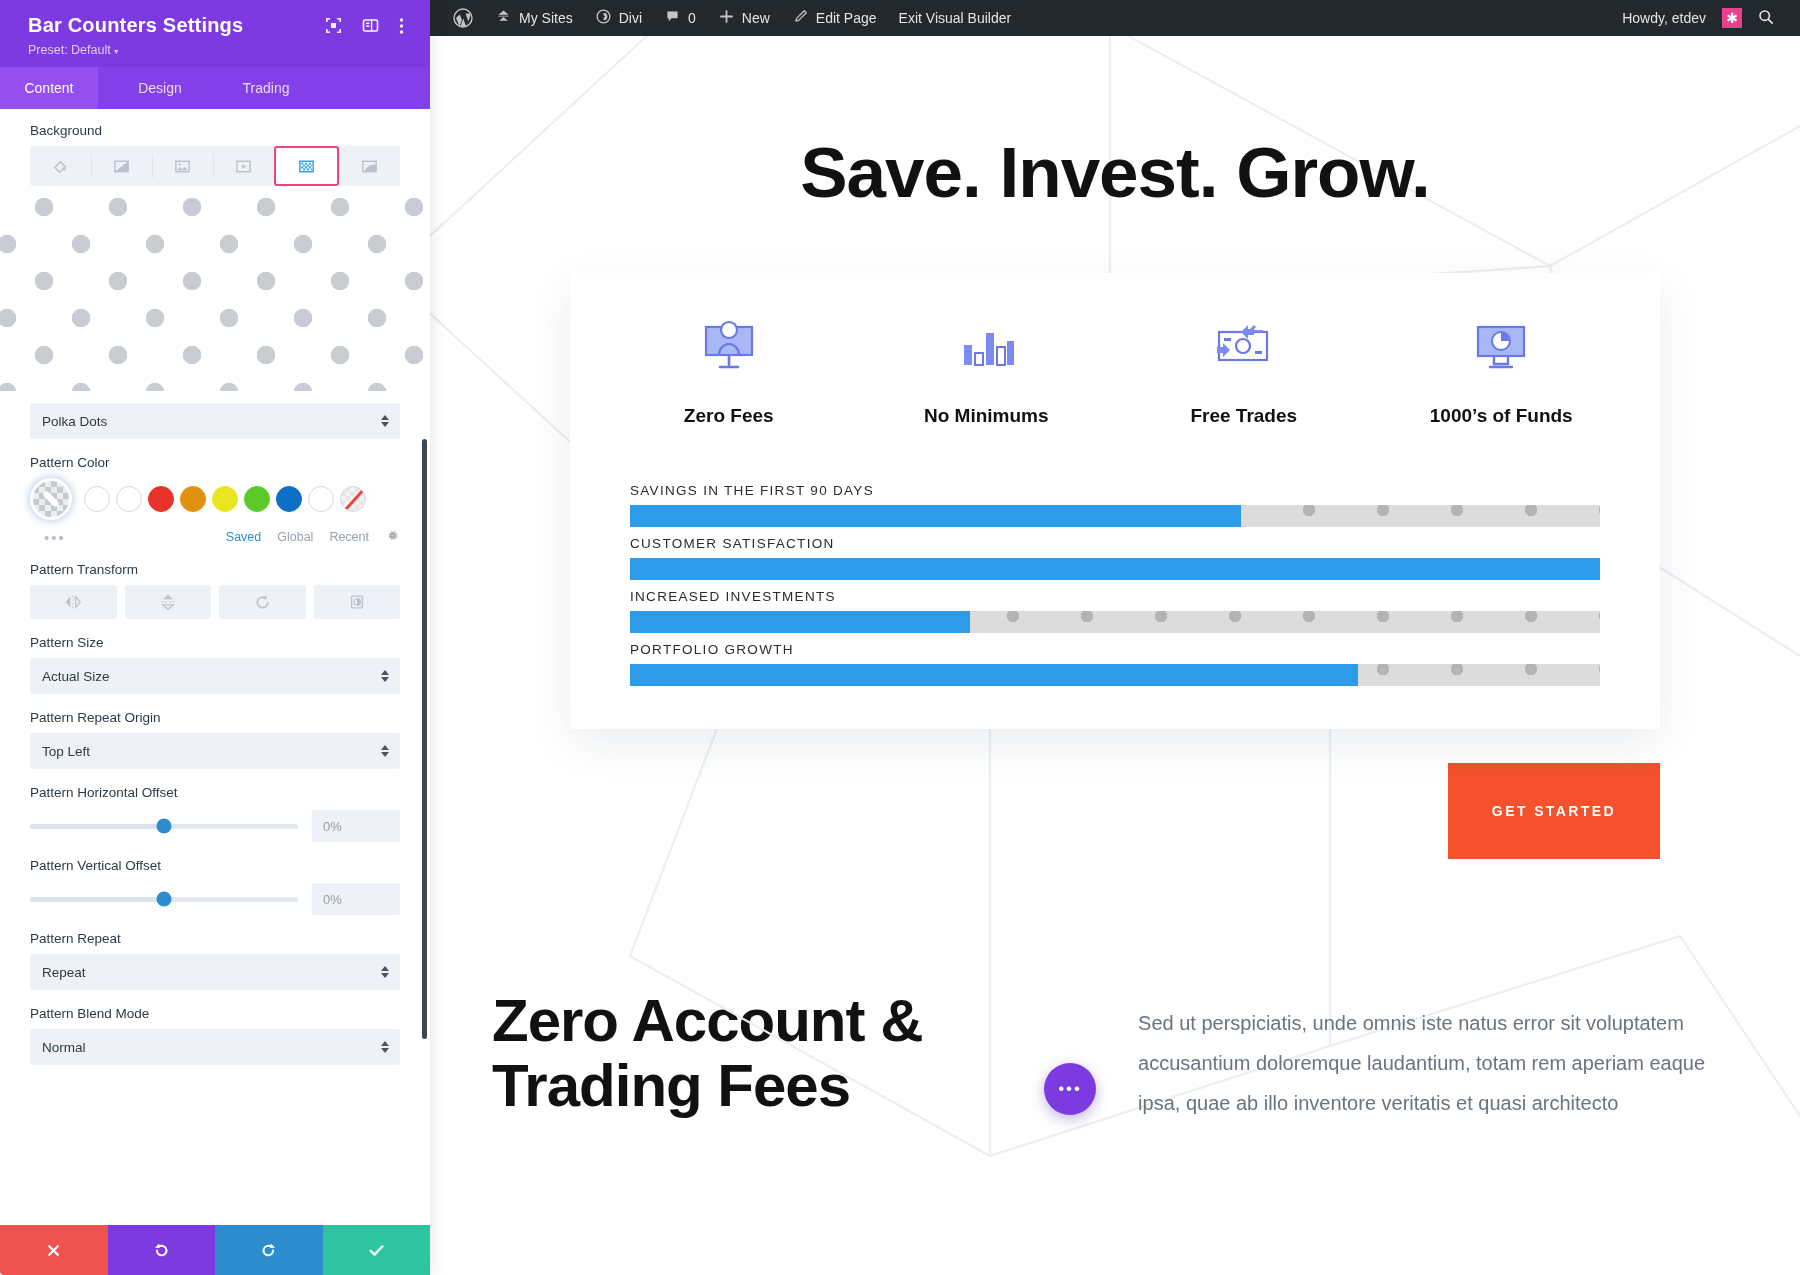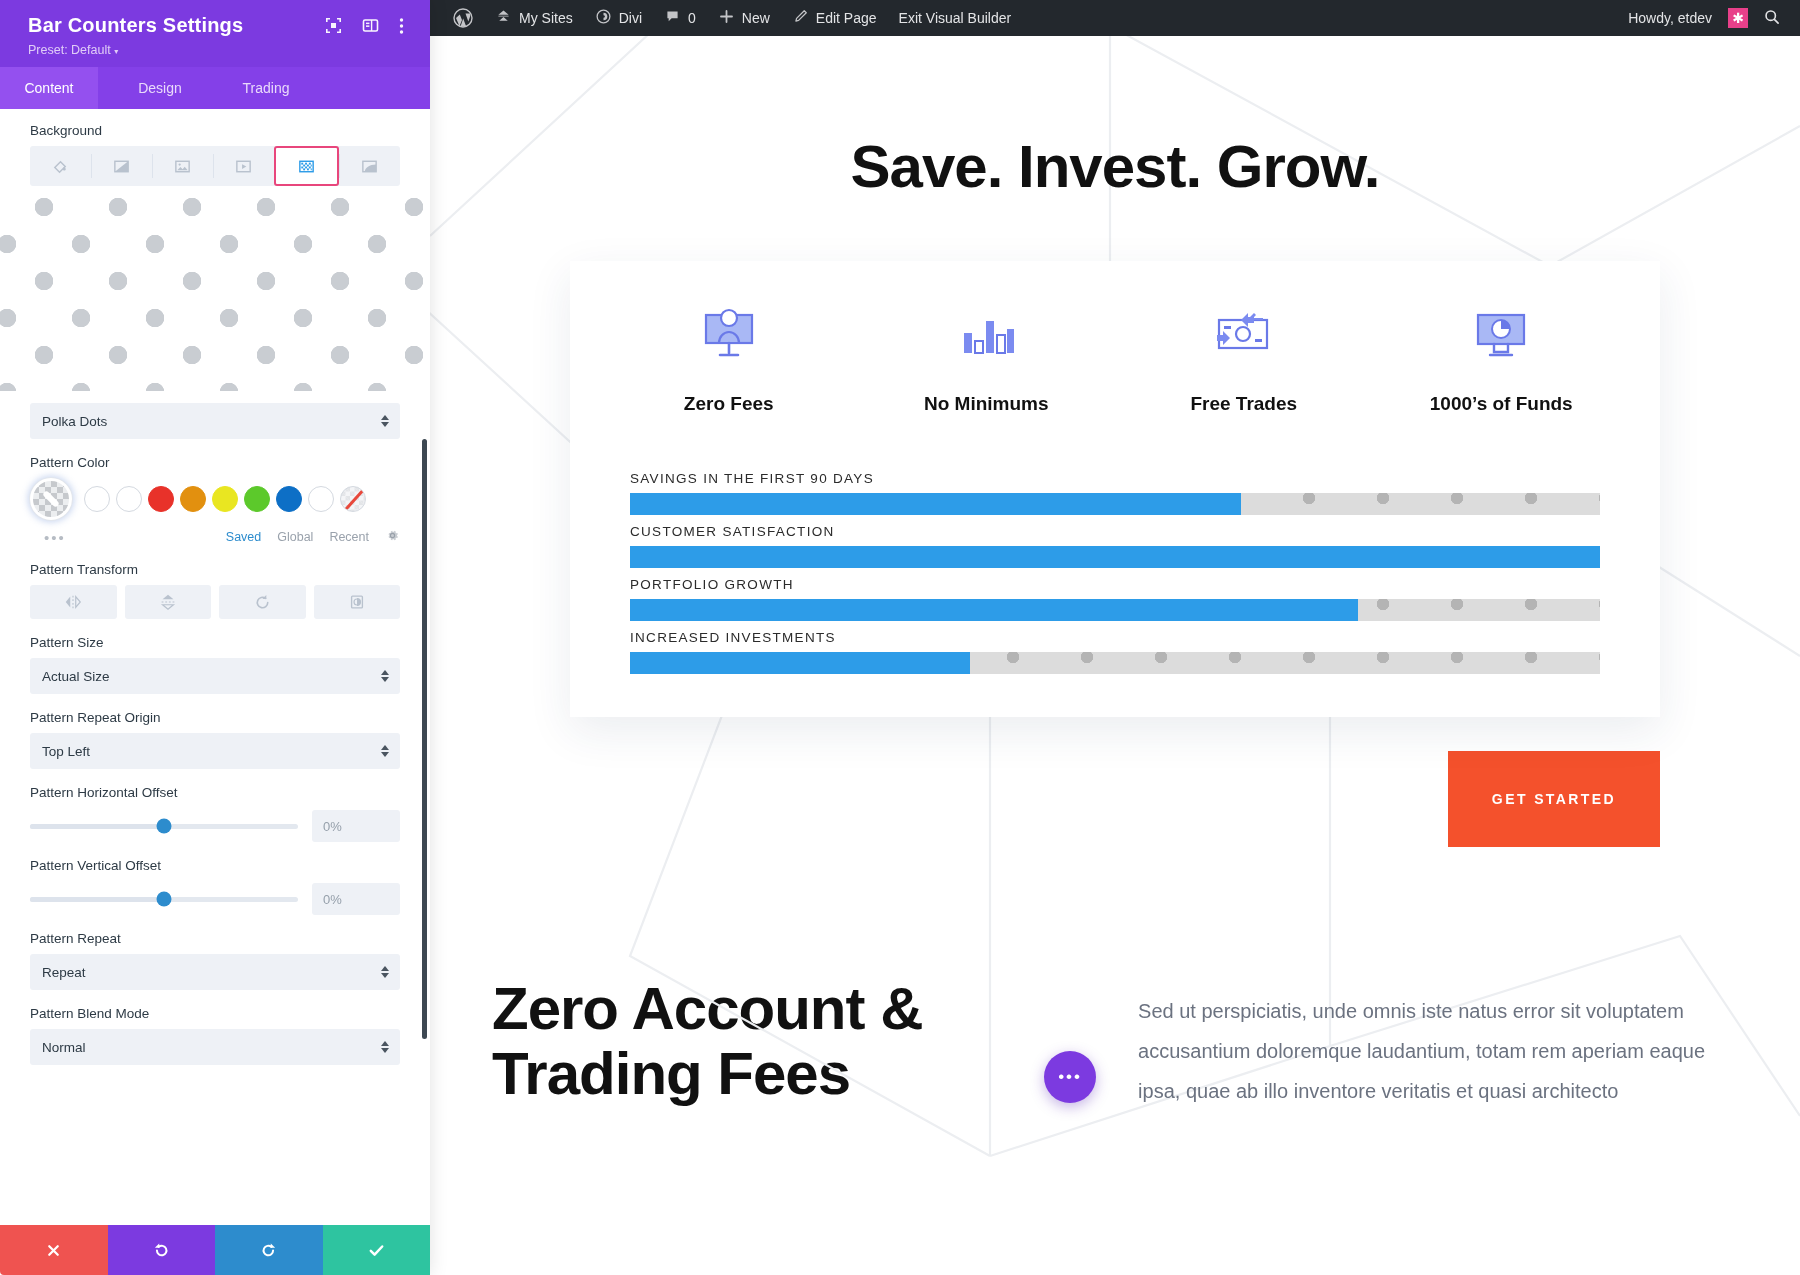--- a/index.html
+++ b/index.html
@@ -191,21 +191,21 @@
   }
   .pa.cancel { background: #ef5350; border-bottom-left-radius: 4px; }
   .pa.undo   { background: #7c3ae0; }
   .pa.redo   { background: #2d8ccd; }
   .pa.save   { background: #2ec4a0; }
 
   
   #adminbar {
     position: absolute; left: 430px; top: 0; right: 0; height: 36px;
     background: #23282d; color: #c3c4c7;
-    display: flex; align-items: center; padding: 0 8px 0 12px;
+    display: flex; align-items: center; padding: 0 14px 0 12px;
     font-size: 14px; z-index: 40;
   }
   .ab-item {
     display: flex; align-items: center; gap: 7px; height: 36px;
     padding: 0 11px; cursor: pointer; color: #e3e4e6; white-space: nowrap;
   }
   .ab-right { margin-left: auto; display: flex; align-items: center; }
   .ab-avatar {
     width: 20px; height: 20px; background: #e8408a; margin-left: 9px;
     display: flex; align-items: center; justify-content: center;
@@ -215,21 +215,21 @@
   
   #canvas {
     position: absolute; left: 430px; top: 36px; right: 0; bottom: 0;
     background: #fff; overflow: hidden;
   }
   .watermark {
     position: absolute; inset: 0; pointer-events: none;
   }
   .hero-title {
     text-align: center; margin-top: 96px;
-    font-size: 60px; font-weight: bold; color: #111;
+    font-size: 71px; font-weight: bold; color: #111;
     font-family: "Liberation Sans Narrow", "Liberation Sans", sans-serif;
     letter-spacing: -1px; position: relative;
   }
 
   .card {
     position: relative;
     width: 1090px; margin: 60px auto 0 auto;
     background: #fff; box-shadow: 0 14px 42px rgba(30,50,90,.09);
     padding: 44px 30px 34px 30px;
   }
@@ -697,31 +697,31 @@
           <div class="bar-fill" style="width: 63%;"></div>
         </div>
       </div>
       <div class="bar-block">
         <div class="bar-label">CUSTOMER SATISFACTION</div>
         <div class="bar-track">
           <div class="bar-fill" style="width: 100%;"></div>
         </div>
       </div>
       <div class="bar-block">
+        <div class="bar-label">INCREASED INVESTMENTS</div>
+        <div class="bar-track">
+          <div class="bar-fill" style="width: 35%;"></div>
+        </div>
+      </div>
+      <div class="bar-block">
         <div class="bar-label">PORTFOLIO GROWTH</div>
         <div class="bar-track">
           <div class="bar-fill" style="width: 75%;"></div>
         </div>
       </div>
-      <div class="bar-block">
-        <div class="bar-label">INCREASED INVESTMENTS</div>
-        <div class="bar-track">
-          <div class="bar-fill" style="width: 35%;"></div>
-        </div>
-      </div>
     </div>
   </div>
 
   <div class="cta-wrap">
     <button class="cta">GET STARTED</button>
   </div>
 
   <div class="bottom-sec">
     <div class="bs-left">
       <div class="bs-title">Zero Account &amp; Trading Fees</div>

